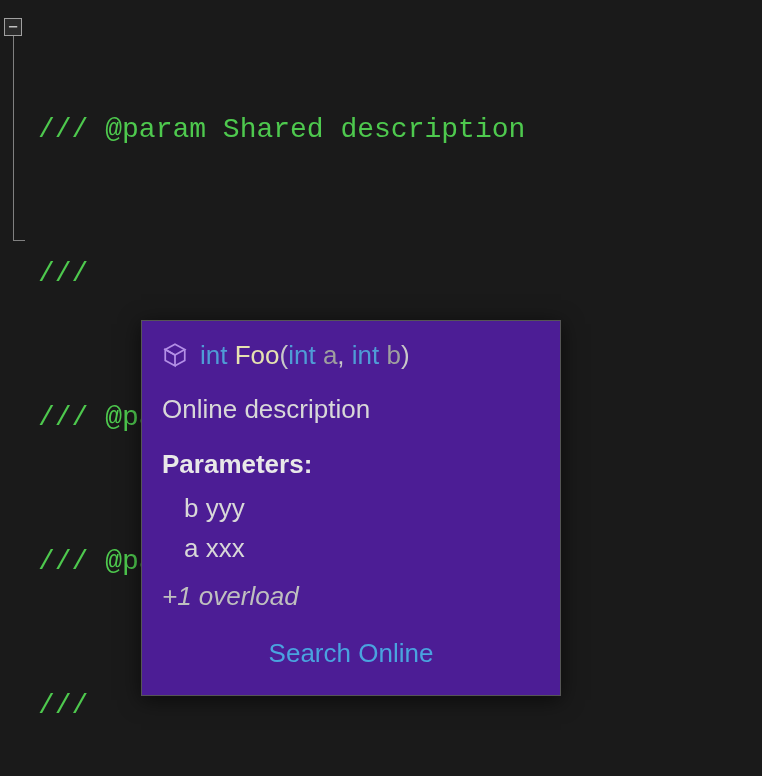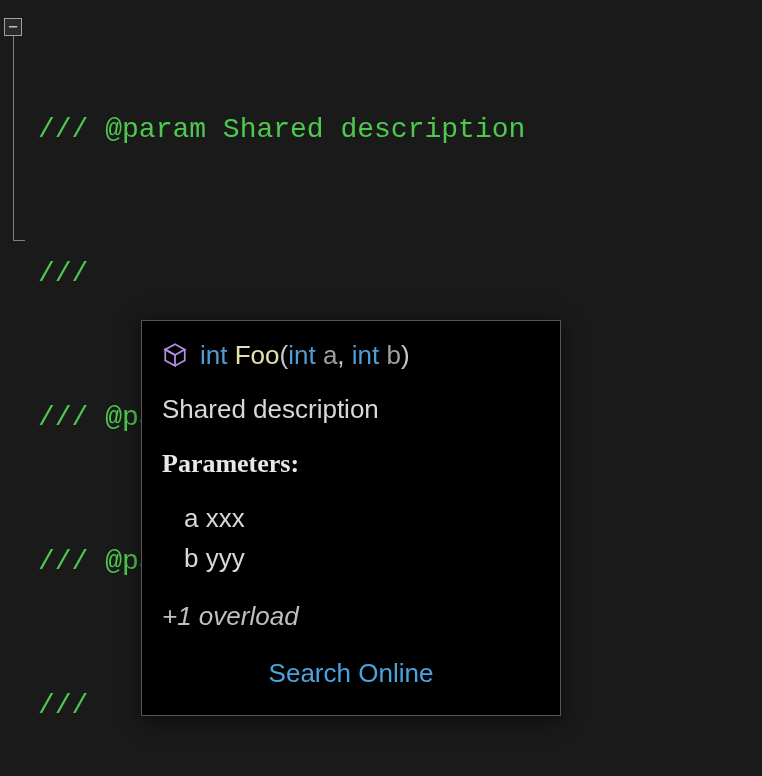--- a/index.html
+++ b/index.html
@@ -56,21 +56,21 @@
   .line {
     height: 48px;
   }
   .c-comment { color: #4ec94e; }
 
   .tooltip {
     position: absolute;
     left: 141px;
     top: 320px;
     width: 420px;
-    background: #000000;
+    background: #4c1d95;
     border: 1px solid #555;
     box-shadow: 0 4px 20px rgba(0,0,0,0.6);
     font-family: "Segoe UI", Arial, sans-serif;
     font-size: 26px;
     line-height: 1.55;
     color: #dcdcdc;
     padding: 14px 20px 22px 20px;
     box-sizing: border-box;
   }
   .tt-sig {
@@ -93,31 +93,30 @@
   .tt-fn    { color: #e6e2b0; }
   .tt-par   { color: #9f9f9f; }
   .tt-pn    { color: #c8c8c8; }
   .tt-desc {
     margin: 4px 0 14px 0;
     color: #d8d8d8;
   }
   .tt-params-h {
     font-weight: 700;
     color: #e8e8e8;
-    margin-bottom: 14px;
-    font-family: Liberation Serif, serif;
+    margin-bottom: 4px;
   }
   .tt-param-row {
     margin-left: 22px;
     color: #d8d8d8;
   }
   .tt-overload {
     font-style: italic;
     color: #bfbfbf;
-    margin-top: 18px;
+    margin-top: 8px;
   }
   .tt-link {
     color: #4aa3df;
     margin-top: 16px;
     cursor: pointer;
     text-align: center;
   }
 </style>
 </head>
 <body>
@@ -143,23 +142,23 @@
   <div class="tooltip">
     <div class="tt-sig">
       <svg class="tt-cube" viewBox="0 0 24 24">
         <path d="M12 2 L21 7 L12 12 L3 7 Z" fill="none" stroke="#b38fe6" stroke-width="1.6"></path>
         <path d="M3 7 L3 17 L12 22 L12 12 Z" fill="none" stroke="#b38fe6" stroke-width="1.6"></path>
         <path d="M21 7 L21 17 L12 22" fill="none" stroke="#b38fe6" stroke-width="1.6"></path>
       </svg>
       <span class="tt-sig-text"><span class="tt-kw">int</span><span> </span><span class="tt-fn">Foo</span><span class="tt-pn">(</span><span class="tt-kw">int</span><span> </span><span class="tt-par">a</span><span class="tt-pn">,</span><span> </span><span class="tt-kw">int</span><span> </span><span class="tt-par">b</span><span class="tt-pn">)</span></span>
     </div>
 
-    <div class="tt-desc">Shared description</div>
+    <div class="tt-desc">Online description</div>
 
     <div class="tt-params-h">Parameters:</div>
+    <div class="tt-param-row"><span>b</span> <span>yyy</span></div>
     <div class="tt-param-row"><span>a</span> <span>xxx</span></div>
-    <div class="tt-param-row"><span>b</span> <span>yyy</span></div>
 
     <div class="tt-overload">+1 overload</div>
 
     <div class="tt-link">Search Online</div>
   </div>
 </div>
 
 </body></html>

